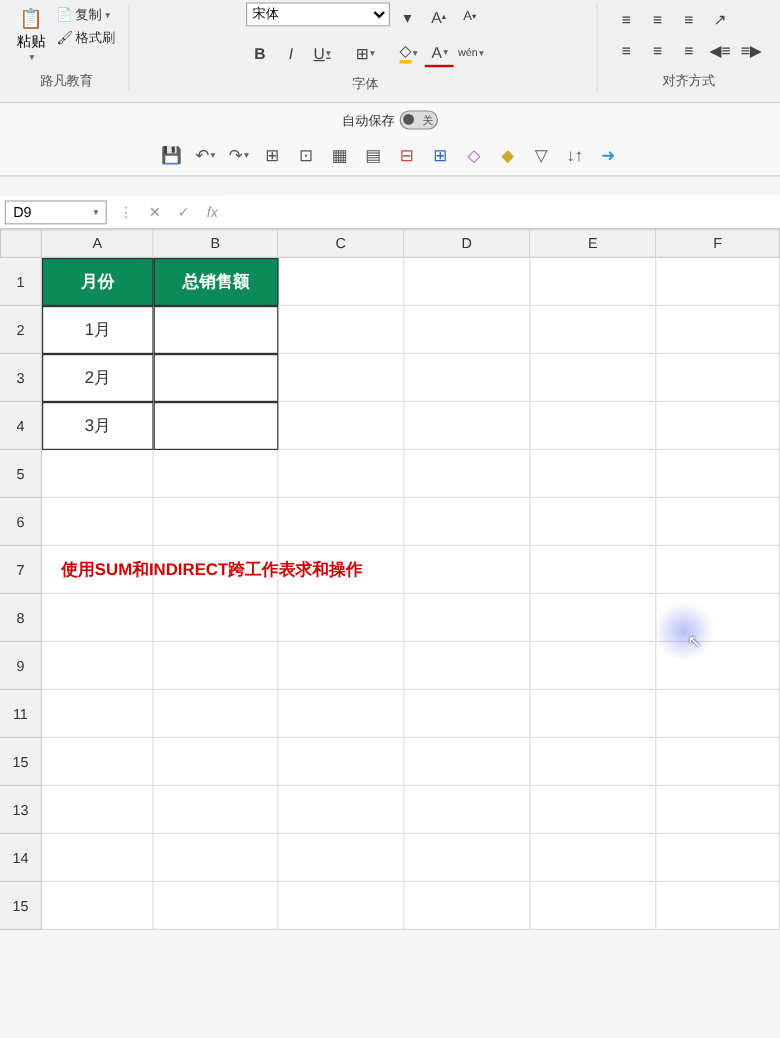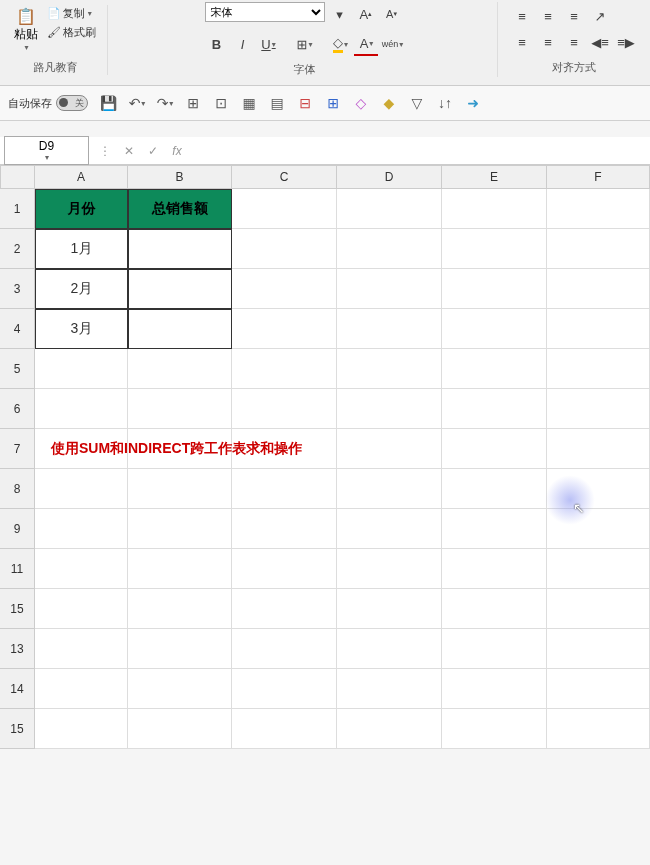--- a/index.html
+++ b/index.html
@@ -13,31 +13,31 @@
     .paste-btn { display: flex; flex-direction: column; align-items: center; padding: 2px; cursor: pointer; }
     .paste-btn .ico { font-size: 16px; }
     .mini-btn { display: flex; align-items: center; gap: 2px; padding: 1px 3px; cursor: pointer; font-size: 11px; color: #333; }
     .font-select { width: 120px; height: 20px; border: 1px solid #aaa; background: white; font-size: 11px; }
     .fmt-btn { width: 24px; height: 24px; display: inline-flex; align-items: center; justify-content: center; cursor: pointer; font-size: 13px; color: #444; }
     .fmt-row { display: flex; gap: 2px; align-items: flex-start; }
     .section-label { font-size: 11px; color: #555; text-align: center; margin-top: 4px; }
     .dropdown-arrow { font-size: 8px; color: #666; margin-left: 1px; }
     
     
-    .qat-bar { background: #f8f8f8; border-bottom: 1px solid #d0d0d0; padding: 6px 8px; display: flex; align-items: center; gap: 10px; }
+    .qat-bar { background: #f8f8f8; border-bottom: 1px solid #d0d0d0; padding: 6px 8px; display: flex; align-items: center; gap: 10px; flex-direction: column; }
     .autosave { display: flex; align-items: center; gap: 4px; font-size: 11px; color: #333; }
     .toggle { width: 32px; height: 16px; border: 1px solid #888; border-radius: 8px; background: #ddd; position: relative; }
     .toggle .knob { width: 9px; height: 9px; background: #555; border-radius: 50%; position: absolute; left: 2px; top: 2px; }
     .qat-icons { display: flex; gap: 6px; }
     .qat-ico { width: 22px; height: 22px; display: flex; align-items: center; justify-content: center; cursor: pointer; color: #555; font-size: 14px; }
     .save-ico { color: #7b4fb5; }
     
     
     .formula-bar { background: white; border-bottom: 1px solid #ccc; display: flex; align-items: center; height: 28px; margin-top: 16px; }
-    .name-box { width: 85px; padding: 2px 6px; border: 1px solid #aaa; font-size: 12px; margin: 2px 4px; background: white; display:flex; justify-content:space-between; align-items:center;flex-direction:column;}
+    .name-box { width: 85px; padding: 2px 6px; border: 1px solid #aaa; font-size: 12px; margin: 2px 4px; background: white; display:flex; justify-content:space-between; align-items:center;}
     .fb-btn { width: 24px; height: 24px; display: flex; align-items: center; justify-content: center; color: #999; cursor: pointer; font-size: 12px; }
     .fb-input { flex: 1; border: none; padding: 2px 6px; font-size: 12px; height: 100%; }
     
     
     .grid-wrap { background: white; position: relative; }
     .grid-corner { width: 35px; height: 24px; background: #f0f0f0; border: 1px solid #ccc; position: absolute; top: 0; left: 0; }
     .col-headers { display: flex; margin-left: 35px; }
     .col-h { height: 24px; background: #f0f0f0; border-right: 1px solid #ccc; border-bottom: 1px solid #ccc; border-top: 1px solid #ccc; display: flex; align-items: center; justify-content: center; color: #333; font-size: 12px; }
     .col-A { width: 93px; }
     .col-B { width: 104px; }
@@ -50,21 +50,21 @@
     .grow { display: flex; }
     .row-h { width: 35px; background: #f0f0f0; border-right: 1px solid #ccc; border-bottom: 1px solid #ccc; display: flex; align-items: center; justify-content: center; color: #333; font-size: 12px; }
     .cell { border-right: 1px solid #ddd; border-bottom: 1px solid #ddd; display: flex; align-items: center; justify-content: center; font-size: 14px; color: #333; position: relative; }
     
     .r1 { height: 40px; } .r1 .row-h { height: 40px; }
     .r2 { height: 40px; } .r2 .row-h { height: 40px; }
     .r3 { height: 40px; } .r3 .row-h { height: 40px; }
     .r4 { height: 40px; } .r4 .row-h { height: 40px; }
     .rn { height: 40px; } .rn .row-h { height: 40px; }
     
-    .hdr-cell { background: #0d8a5a; color: #000000; font-weight: bold; border: 1px solid #333 !important; }
+    .hdr-cell { background: #0d8a5a; color: #ffffff; font-weight: bold; border: 1px solid #333 !important; }
     .data-cell { border: 1px solid #333 !important; background: white; }
     
     .tip-text { color: #c00; font-weight: bold; font-size: 14px; justify-content: flex-start; padding-left: 16px; white-space: nowrap; overflow: visible; }
     
     .cursor-highlight { position: absolute; width: 50px; height: 50px; border-radius: 50%; background: radial-gradient(circle, rgba(140,150,240,0.6) 0%, rgba(140,150,240,0.0) 70%); pointer-events: none; }
     .cursor-arrow { position: absolute; font-size: 14px; color: white; text-shadow: 0 0 2px #000; }
     
     .underline-red { border-bottom: 2px solid #c00; }
     .align-group { display:flex; flex-direction:column; gap:2px; }
   </style>

